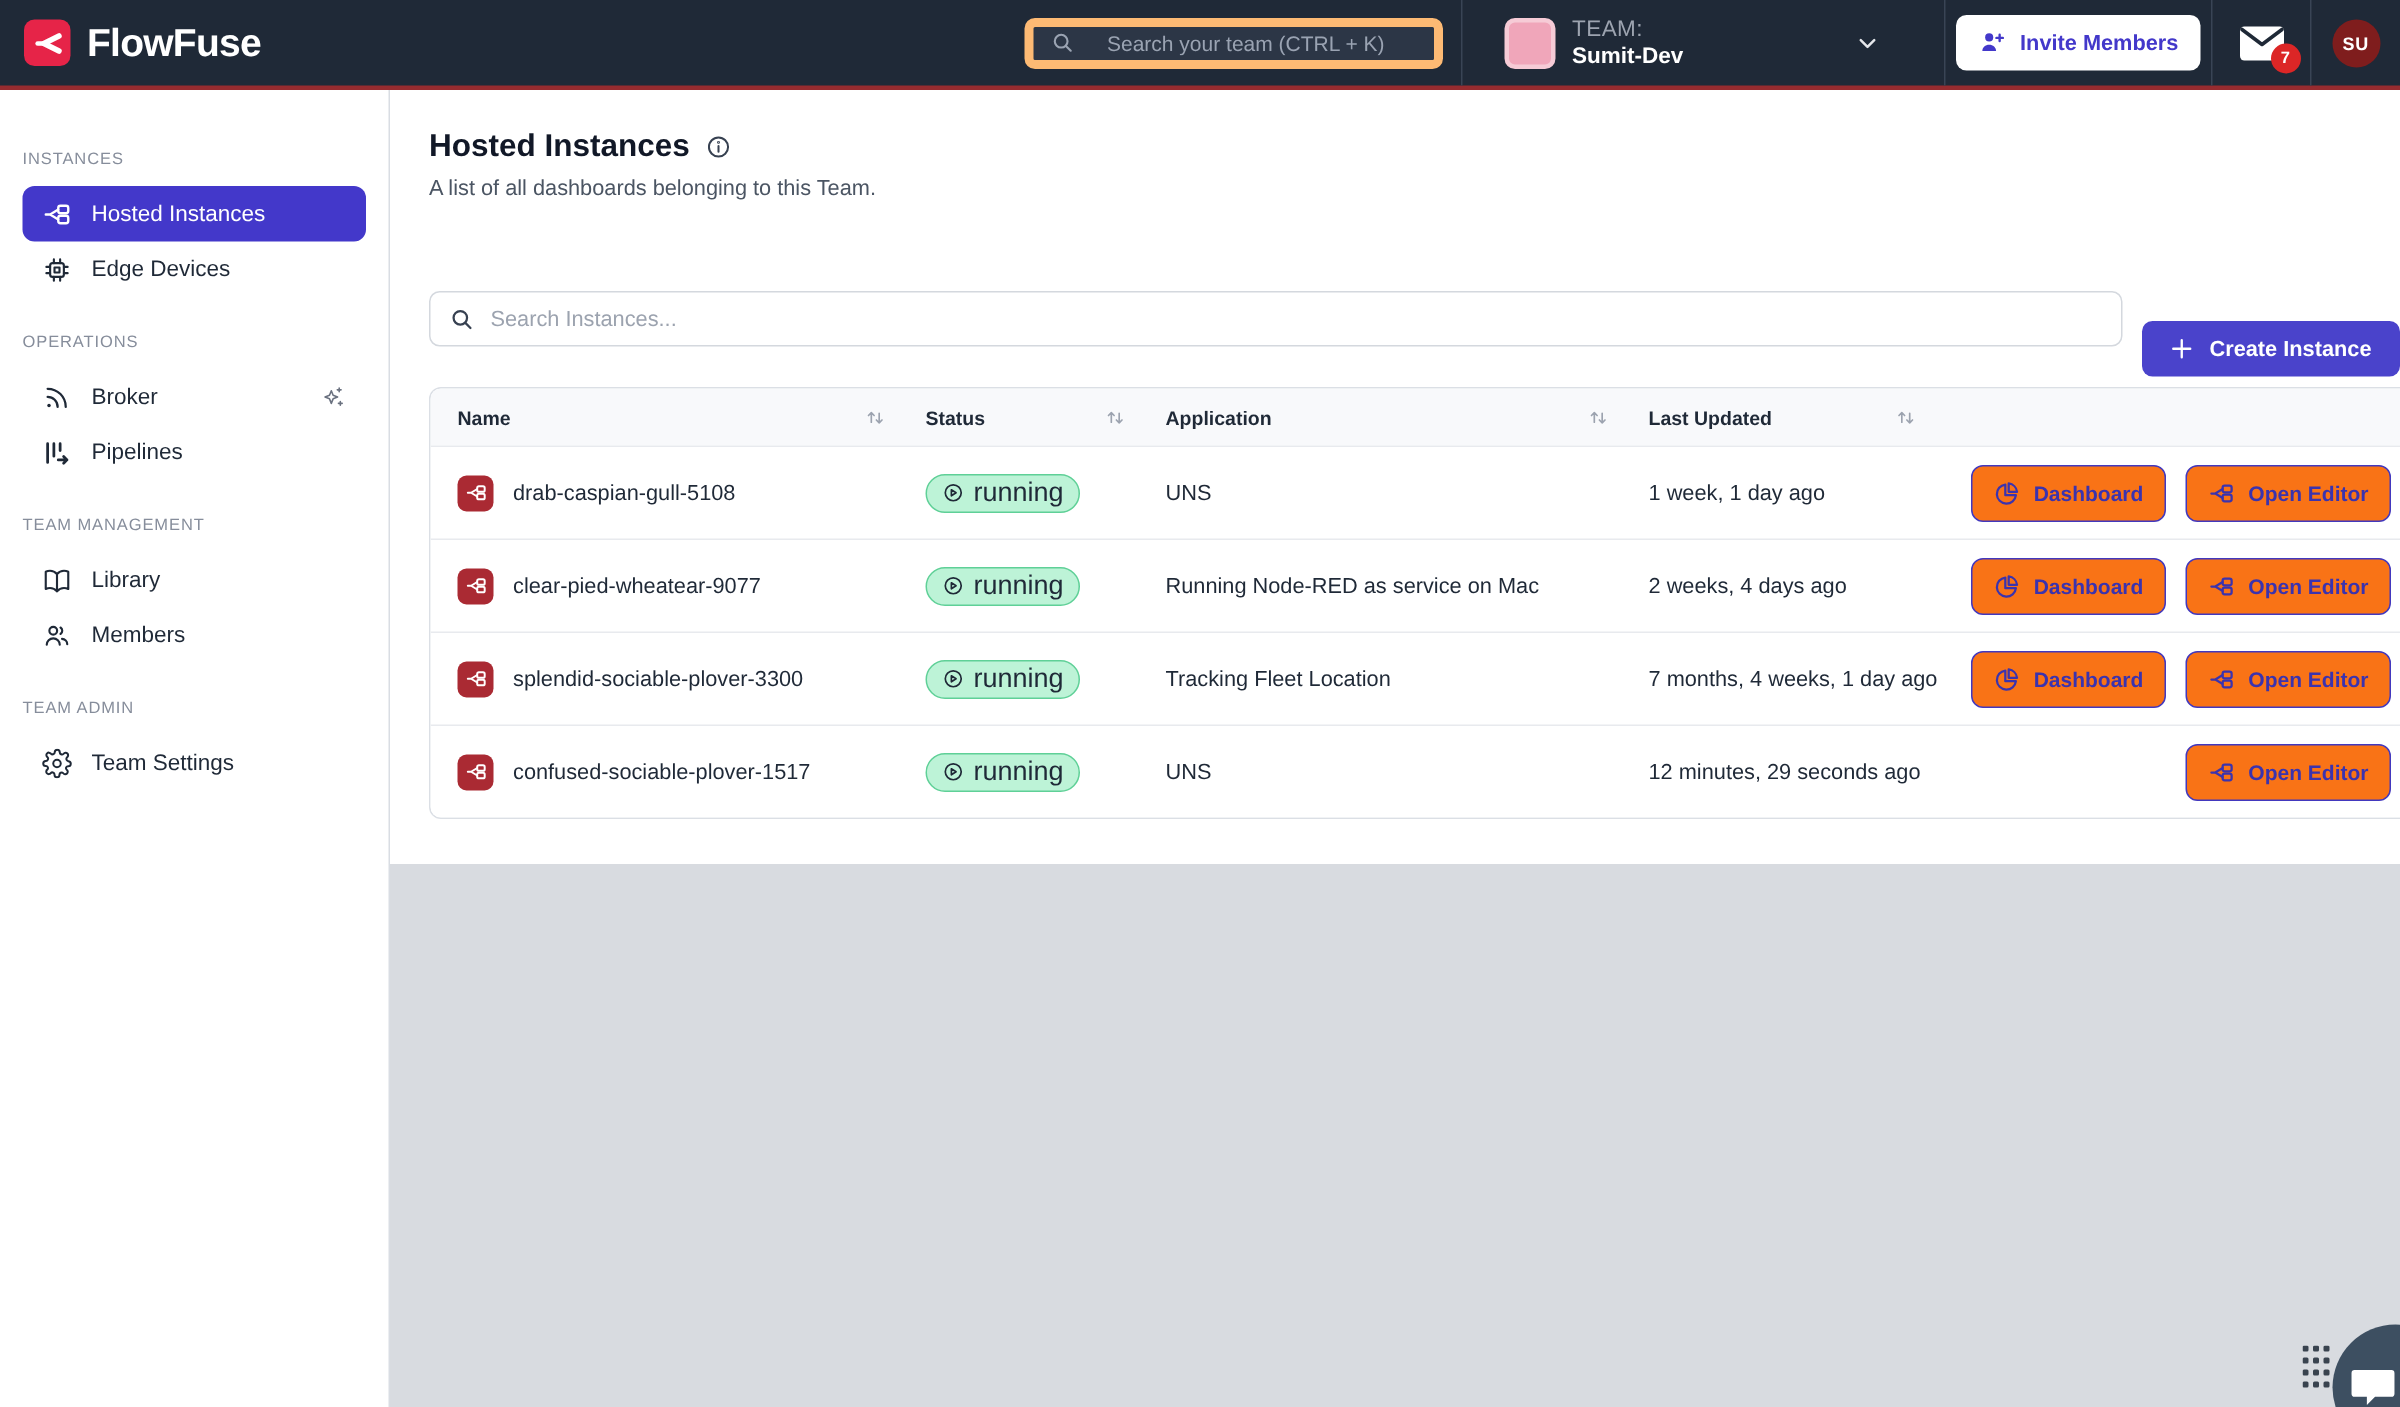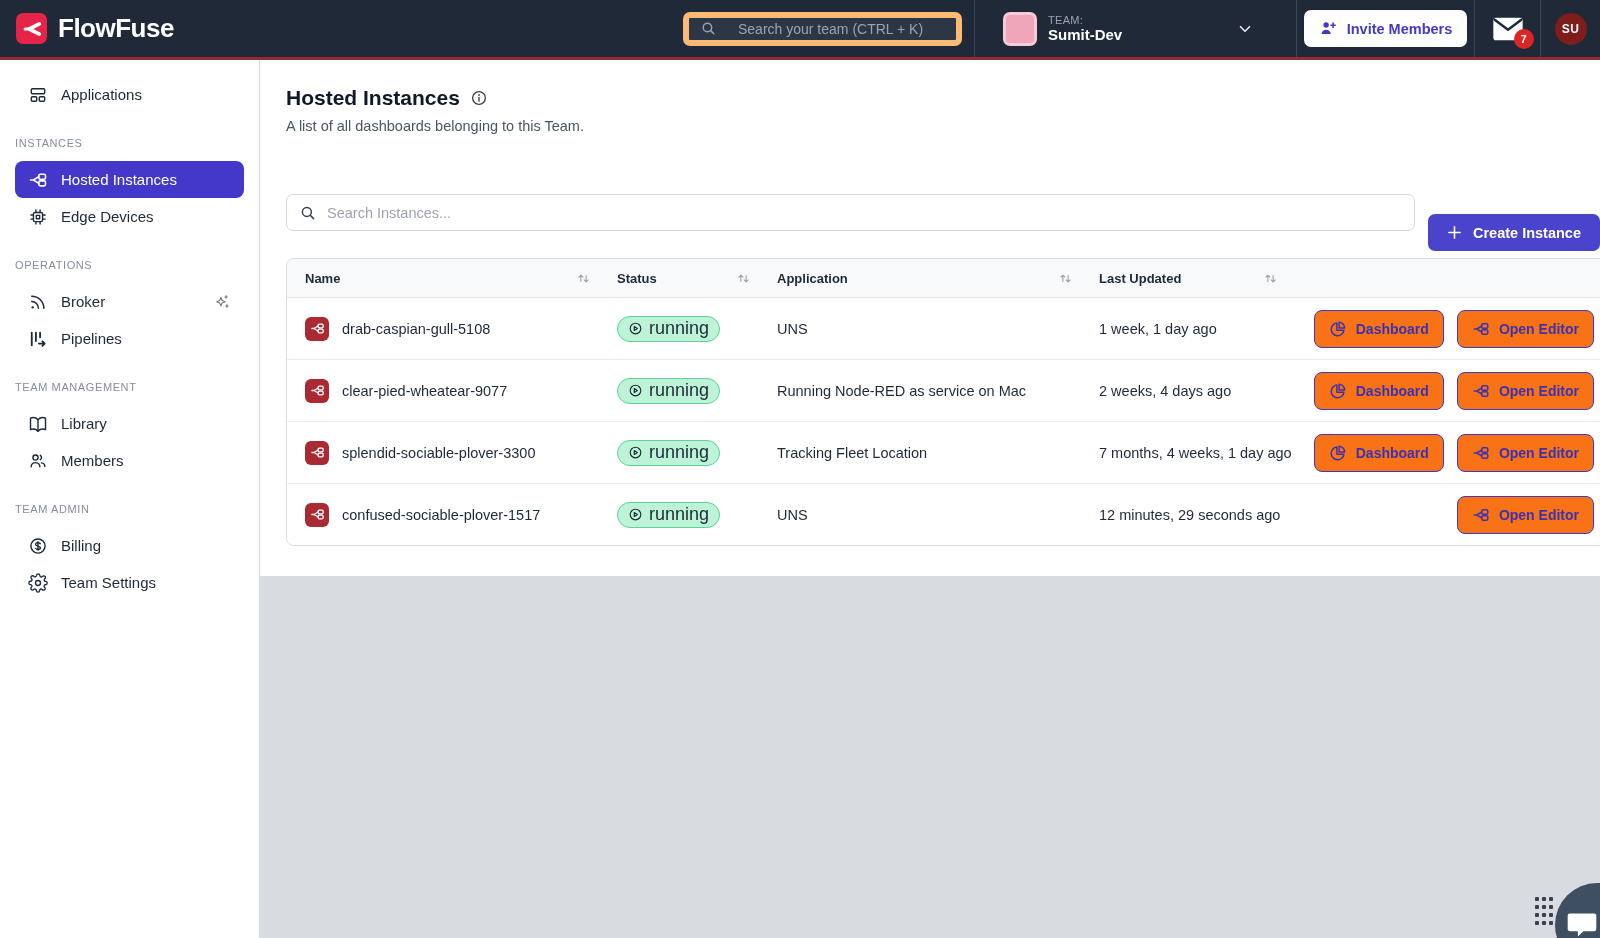--- a/index.html
+++ b/index.html
@@ -29,21 +29,21 @@
   .nav-search input{
     background:transparent; border:none; outline:none; color:#C3C9D4;
     font-size:14px; width:100%; font-family:"Liberation Sans", sans-serif;
   }
   .nav-search input::placeholder{ color:#9AA3B2; }
   .nav-div{ width:1px; background:#394455; }
   .nav-team{ width:321px; display:flex; align-items:center; padding-left:28px; }
   .team-avatar{ width:34px; height:34px; border-radius:7px; background:#F0A6BA;
     border:3px solid #F6CBD6; }
   .team-text{ margin-left:11px; line-height:1.15; }
-  .team-label{ font-size:11px; color:#9CA3AF; letter-spacing:0.3px; }
+  .team-label{ font-size:15px; color:#9CA3AF; letter-spacing:0.3px; }
   .team-name{ font-size:15px; color:#fff; font-weight:bold; }
   .team-chevron{ margin-left:auto; margin-right:42px; color:#E5E7EB; }
   .nav-invite{ width:177px; display:flex; align-items:center; justify-content:center; }
   .invite-btn{ height:37px; background:#fff; border:none; border-radius:7px;
     display:flex; align-items:center; gap:9px; padding:0 15px;
     color:#4338CA; font-weight:bold; font-size:14.5px; cursor:pointer;
     font-family:"Liberation Sans", sans-serif; }
   .nav-env{ width:65px; display:flex; align-items:center; justify-content:center; }
   .env-wrap{ position:relative; cursor:pointer; }
   .env-badge{ position:absolute; right:-10px; bottom:-7px; min-width:20px; height:20px;
@@ -205,30 +205,20 @@
 
   <div class="nav-div"></div>
 
   <div class="nav-user">
     <div class="user-avatar">SU</div>
   </div>
 </div>
 
 <div class="sidebar">
 
-  <div class="side-item">
-    <span class="ic">
-      <svg width="20" height="20" viewBox="0 0 24 24" fill="none" stroke="currentColor" stroke-width="1.7" stroke-linecap="round" stroke-linejoin="round">
-        <rect x="4" y="4.5" width="16" height="6" rx="1.2"></rect>
-        <rect x="4" y="14" width="6.5" height="5.5" rx="1.2"></rect>
-        <rect x="13.5" y="14" width="6.5" height="5.5" rx="1.2"></rect>
-      </svg>
-    </span>
-    <span>Applications</span>
-  </div>
 
   <div class="side-header">INSTANCES</div>
 
   <div class="side-item active">
     <span class="ic">
       <svg width="20" height="20" viewBox="0 0 24 24" fill="none" stroke="currentColor" stroke-width="1.9" stroke-linecap="round" stroke-linejoin="round">
         <path d="M3 12h3.5M6.5 12L13 8M6.5 12l6.5 4"></path>
         <rect x="13" y="5" width="8" height="6" rx="1.8"></rect>
         <rect x="13" y="13" width="8" height="6" rx="1.8"></rect>
       </svg>
@@ -294,29 +284,20 @@
         <path d="M3.8 19c0-2.9 2.3-5.1 5.2-5.1s5.2 2.2 5.2 5.1"></path>
         <path d="M14.8 5.2a3.1 3.1 0 010 5.2M16 14.3c2.3.2 4.2 1.9 4.2 4.2"></path>
       </svg>
     </span>
     <span>Members</span>
   </div>
 
   <div class="side-header">TEAM ADMIN</div>
 
 
-  <div class="side-item">
-    <span class="ic">
-      <svg width="20" height="20" viewBox="0 0 24 24" fill="none" stroke="currentColor" stroke-width="1.7" stroke-linecap="round" stroke-linejoin="round">
-        <circle cx="12" cy="12" r="8.5"></circle>
-        <path d="M12 6.8v10.4M14.7 9.3c-.6-.9-1.5-1.4-2.7-1.4-1.7 0-2.9.9-2.9 2.1s1.2 1.8 2.9 2.1c1.7.3 2.9.9 2.9 2.1s-1.2 2.1-2.9 2.1c-1.2 0-2.1-.5-2.7-1.4"></path>
-      </svg>
-    </span>
-    <span>Billing</span>
-  </div>
 
   <div class="side-item">
     <span class="ic">
       <svg width="20" height="20" viewBox="0 0 24 24" fill="none" stroke="currentColor" stroke-width="1.6" stroke-linecap="round" stroke-linejoin="round">
         <circle cx="12" cy="12" r="3"></circle>
         <path d="M19.4 15a1.7 1.7 0 00.3 1.9l.1.1a2 2 0 11-2.8 2.8l-.1-.1a1.7 1.7 0 00-1.9-.3 1.7 1.7 0 00-1 1.5V21a2 2 0 11-4 0v-.1a1.7 1.7 0 00-1-1.6 1.7 1.7 0 00-1.9.3l-.1.1a2 2 0 11-2.8-2.8l.1-.1a1.7 1.7 0 00.3-1.9 1.7 1.7 0 00-1.5-1H3a2 2 0 110-4h.1a1.7 1.7 0 001.6-1 1.7 1.7 0 00-.3-1.9l-.1-.1a2 2 0 112.8-2.8l.1.1a1.7 1.7 0 001.9.3h.1a1.7 1.7 0 001-1.5V3a2 2 0 114 0v.1a1.7 1.7 0 001 1.5h.1a1.7 1.7 0 001.9-.3l.1-.1a2 2 0 112.8 2.8l-.1.1a1.7 1.7 0 00-.3 1.9v.1a1.7 1.7 0 001.5 1H21a2 2 0 110 4h-.1a1.7 1.7 0 00-1.5 1z"></path>
       </svg>
     </span>
     <span>Team Settings</span>
   </div>

